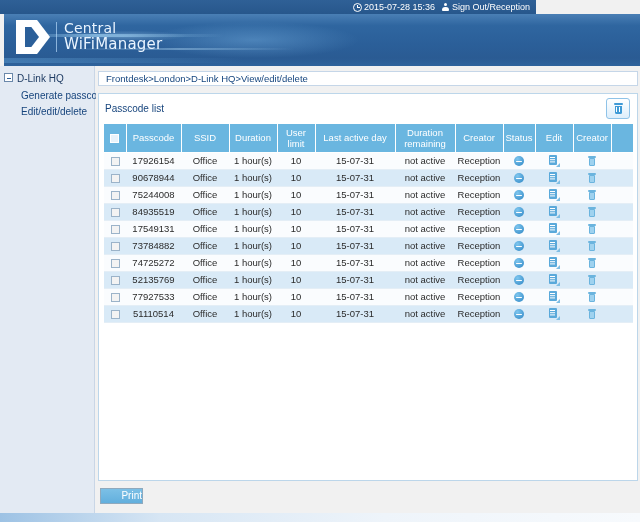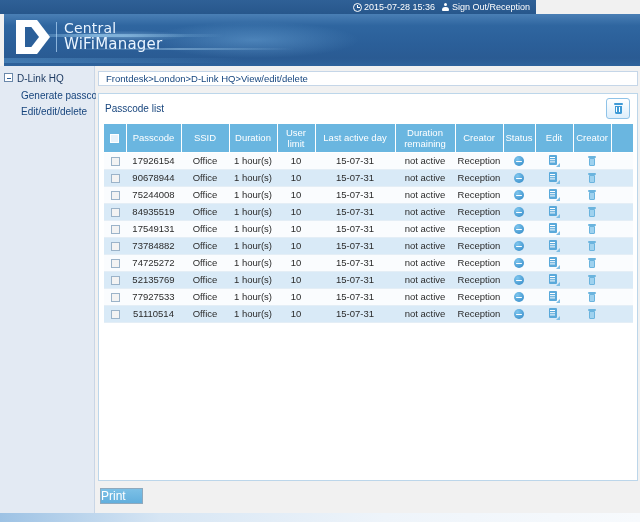--- a/index.html
+++ b/index.html
@@ -238,21 +238,21 @@
     position: absolute; left: 0.8px; top: 2.2px; width: 6.4px; height: 7.8px;
     background: #9fd2ef; border: 1px solid #6bb4de; border-radius: 0 0 1px 1px;
   }
 
   
   .print-btn {
     position: absolute; left: 4px; top: 422px;
     width: 43px; height: 16px;
     background: linear-gradient(to bottom, #7cc0e6 0%, #62afdd 100%);
     border: 1px solid #8fa9bd;
-    color: #ffffff; font-size: 12px; line-height: 14px; text-align: left;
+    color: #ffffff; font-size: 10px; line-height: 14px; text-align: right;
     cursor: pointer;
   }
 
   
   .footer {
     position: absolute; left: 0; top: 513px; width: 640px; height: 9px;
     background: linear-gradient(to right, #9dc2e4 0%, #d7e6f4 25%, #eef4fa 60%, #f7fafd 100%);
   }
 </style>
 </head>

